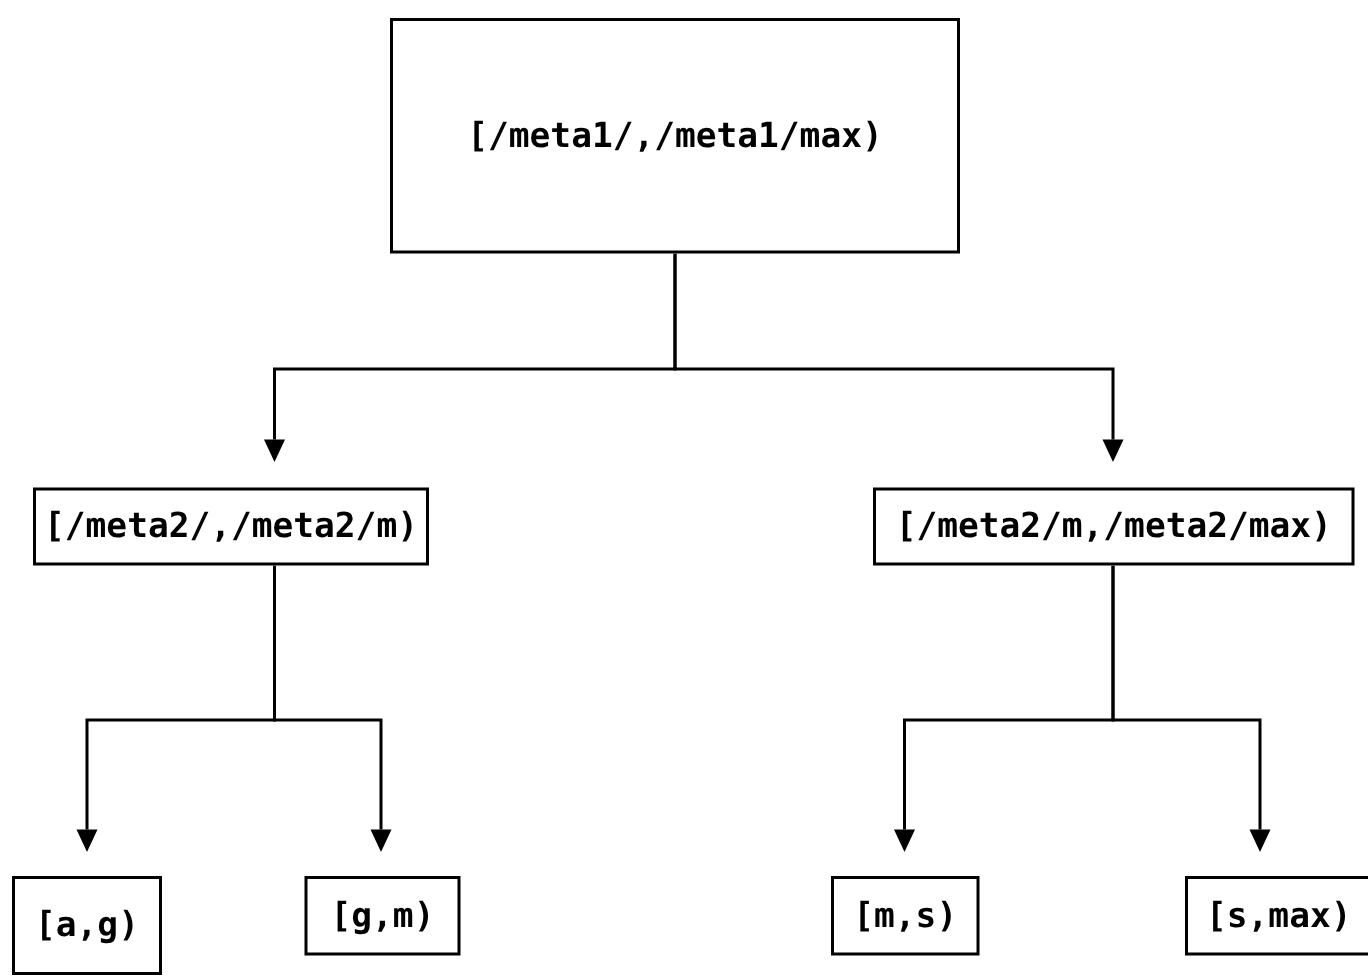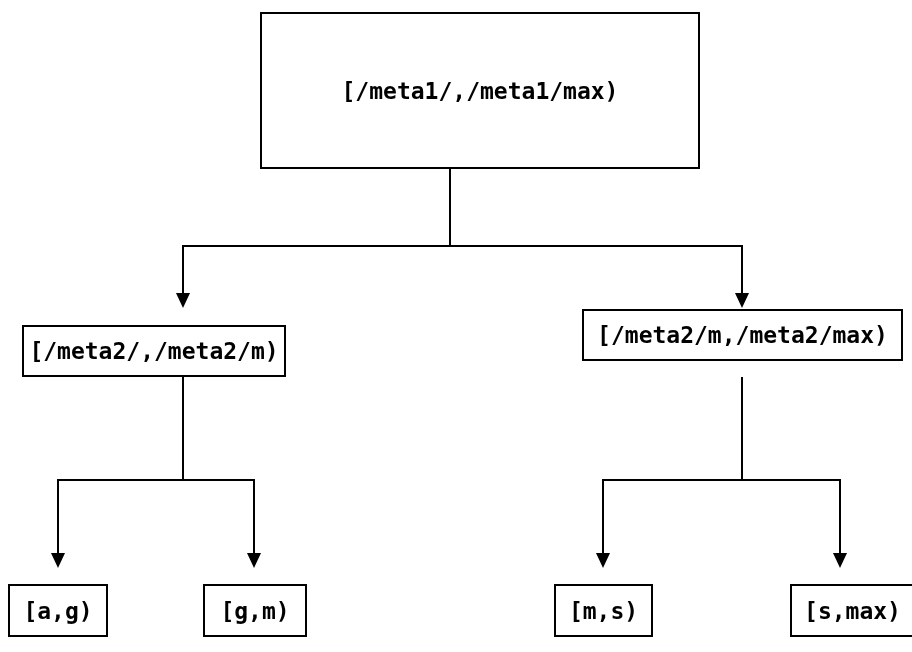--- a/index.html
+++ b/index.html
@@ -26,24 +26,24 @@
   .node {
     position: absolute;
     box-sizing: border-box;
     border: 2px solid #000000;
     background: #ffffff;
     display: flex;
     align-items: center;
     justify-content: center;
     white-space: pre;
   }
-  .node-root   { left: 260px; top: 12px;  width: 440px; height: 157px; }
+  .node-root   { left: 260px; top: 12px;  width: 380px; height: 157px; }
   .node-left   { left: 22px;  top: 325px; width: 264px; height: 52px; }
-  .node-right  { left: 582px; top: 309px; width: 321px; height: 52px; }
-  .node-ag     { left: 8px;   top: 584px; width: 100px; height: 53px; }
+  .node-right  { left: 582px; top: 325px; width: 321px; height: 52px; }
+  .node-ag     { left: 8px;   top: 584px; width: 100px; height: 66px; }
   .node-gm     { left: 203px; top: 584px; width: 104px; height: 53px; }
   .node-ms     { left: 554px; top: 584px; width: 99px;  height: 53px; }
   .node-smax   { left: 778px; top: 584px; width: 125px; height: 53px; margin-left: 12px; }
 </style>
 </head>
 <body>
 
 <div class="canvas">
 
   <svg class="edges" width="912" height="652" viewBox="0 0 912 652">

